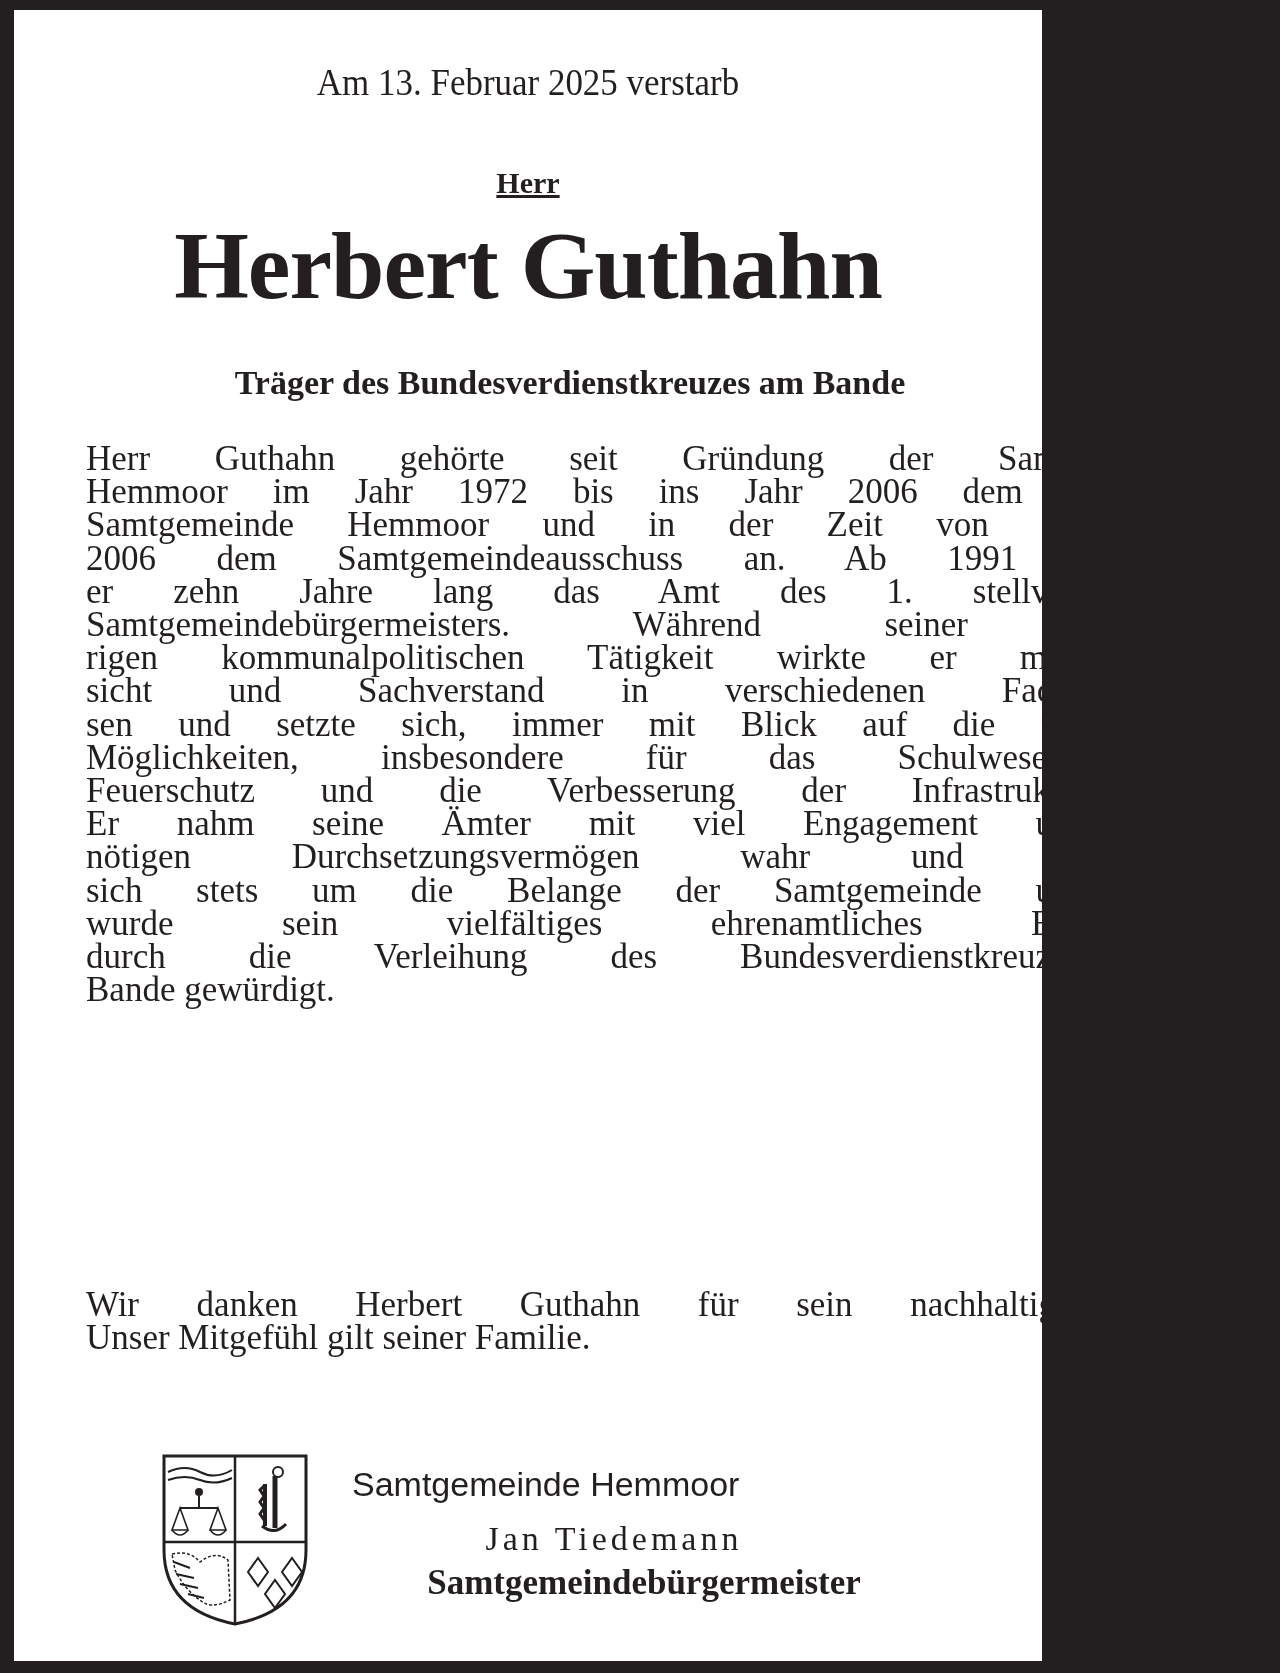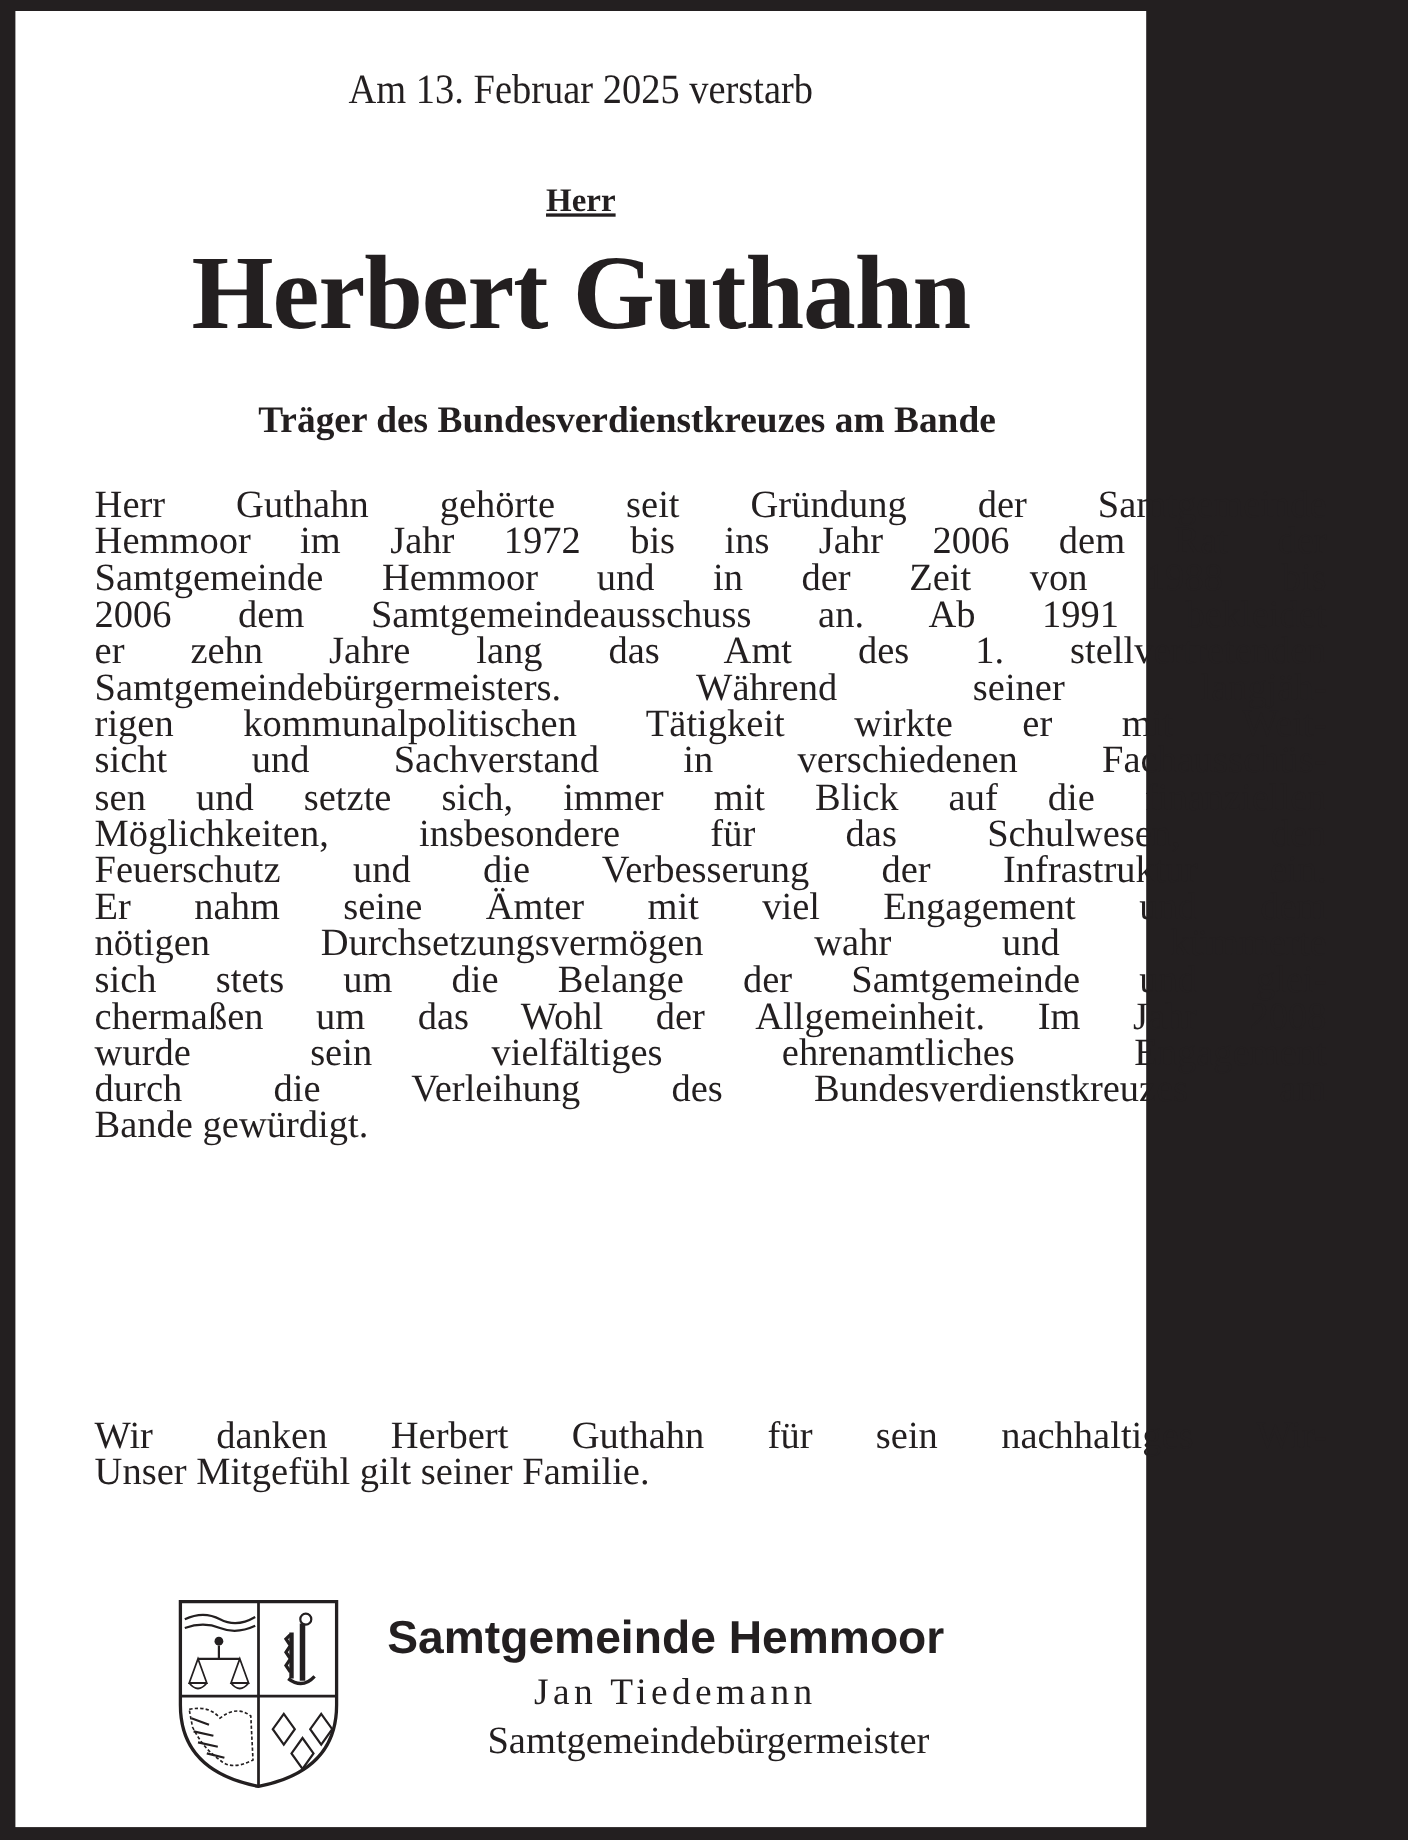--- a/index.html
+++ b/index.html
@@ -9,23 +9,23 @@
   .date{top:50px;font-family:"Liberation Serif",serif;font-size:38px;transform:scaleX(0.92);}
   .herr{top:156px;font-family:"Liberation Serif",serif;font-weight:bold;font-size:30px;text-decoration:underline;}
   .name{top:200px;font-family:"Liberation Serif",serif;font-weight:bold;font-size:96px;letter-spacing:-1px;}
   .award{top:354px;font-family:"Liberation Serif",serif;font-weight:bold;font-size:34px;padding-left:42px;}
   .body{position:absolute;left:72px;width:1120px;font-family:"Liberation Serif",serif;font-size:35px;line-height:33.2px;text-align:justify;}
   .body .ln{display:block;text-align:justify;text-align-last:justify;white-space:nowrap;}
   .body .ln.last{text-align-last:left;}
   .p1{top:432px;}
   .p2{top:1278px;}
   .crest{position:absolute;left:146px;top:1440px;width:150px;height:178px;}
-  .org{position:absolute;left:338px;top:1455px;font-family:"Liberation Sans",sans-serif;font-weight:bold;font-size:42px;}
+  .org{position:absolute;left:338px;top:1455px;font-family:"Liberation Sans",sans-serif;font-weight:normal;font-size:34px;}
   .signer{position:absolute;left:340px;top:1510px;width:520px;text-align:center;font-family:"Liberation Serif",serif;font-size:34px;letter-spacing:4px;}
-  .role{position:absolute;left:340px;top:1553px;width:580px;text-align:center;font-family:"Liberation Serif",serif;font-weight:normal;font-size:35px;}
+  .role{position:absolute;left:340px;top:1553px;width:580px;text-align:center;font-family:"Liberation Serif",serif;font-weight:bold;font-size:35px;}
 </style>
 </head>
 <body>
 
 <div class="frame">
   <div class="center date">Am 13. Februar 2025 verstarb</div>
   <div class="center herr">Herr</div>
   <div class="center name">Herbert Guthahn</div>
   <div class="center award">Träger des Bundesverdienstkreuzes am Bande</div>
 
@@ -37,21 +37,20 @@
     <span class="ln">er zehn Jahre lang das Amt des 1. stellvertretenden</span>
     <span class="ln">Samtgemeindebürgermeisters. Während seiner langjäh-</span>
     <span class="ln">rigen kommunalpolitischen Tätigkeit wirkte er mit Weit-</span>
     <span class="ln">sicht und Sachverstand in verschiedenen Fachausschüs-</span>
     <span class="ln">sen und setzte sich, immer mit Blick auf die finanziellen</span>
     <span class="ln">Möglichkeiten, insbesondere für das Schulwesen, den</span>
     <span class="ln">Feuerschutz und die Verbesserung der Infrastruktur ein.</span>
     <span class="ln">Er nahm seine Ämter mit viel Engagement und dem</span>
     <span class="ln">nötigen Durchsetzungsvermögen wahr und kümmerte</span>
     <span class="ln">sich stets um die Belange der Samtgemeinde und glei-</span>
-    <span class="ln">chermaßen um das Wohl der Allgemeinheit. Im Jahr 2008</span>
     <span class="ln">wurde sein vielfältiges ehrenamtliches Engagement</span>
     <span class="ln">durch die Verleihung des Bundesverdienstkreuzes am</span>
     <span class="ln last">Bande gewürdigt.</span>
   </div>
 
   <div class="body p2">
     <span class="ln">Wir danken Herbert Guthahn für sein nachhaltiges Wir-</span>
     <span class="ln last">Unser Mitgefühl gilt seiner Familie.</span>
   </div>
 

